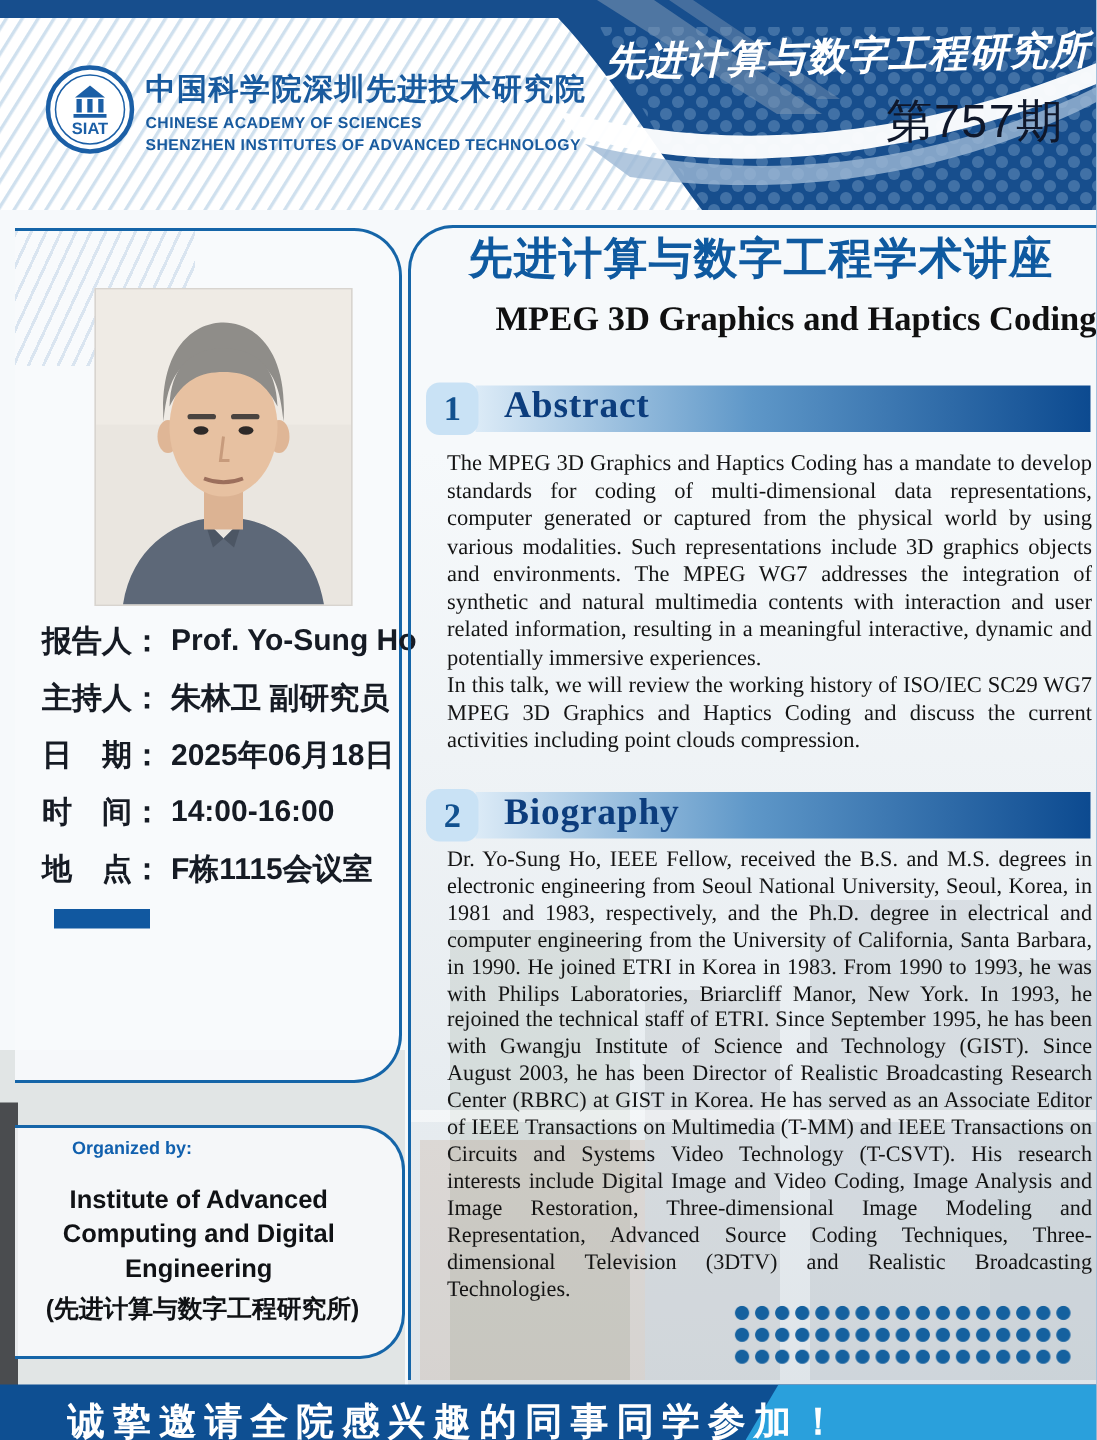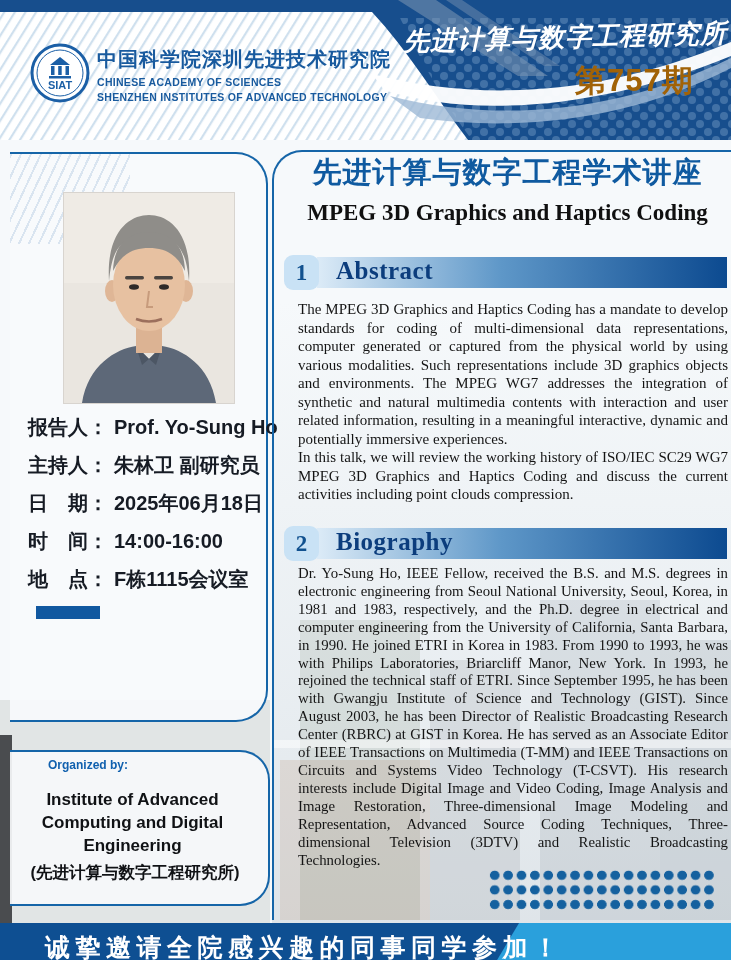--- a/index.html
+++ b/index.html
@@ -23,22 +23,22 @@
 
   
   .header{position:absolute;left:0;top:0;width:731px;height:140px;}
   .logo{position:absolute;left:30px;top:43px;width:60px;height:60px;}
   .org-block{position:absolute;left:97px;top:46px;color:#185a9e;}
   .org-cn{font-size:20px;font-weight:700;letter-spacing:1px;}
   .org-en{font-size:10.5px;font-weight:700;margin-top:3px;letter-spacing:.3px;}
   .calligraphy{position:absolute;left:400px;top:20px;width:330px;text-align:center;color:#fff;
       font-family:"DejaVu Serif","Liberation Serif",serif;font-style:italic;font-weight:700;
       font-size:26px;transform:rotate(-1.5deg);letter-spacing:1px;}
-  .issue{position:absolute;left:575px;top:60px;width:150px;color:#a16207;
-      font-size:31px;font-weight:700;letter-spacing:1px;}
+  .issue{position:absolute;left:575px;top:60px;width:150px;text-align:center;color:#0f172a;
+      font-size:31px;font-weight:400;letter-spacing:1px;}
 
   
   .panel1{position:absolute;left:10px;top:152px;width:256px;height:566px;
       background:rgba(248,250,252,.93);border:2.5px solid #1565a8;border-left:none;
       border-top-right-radius:32px;border-bottom-right-radius:32px;}
   .panel-stripes{position:absolute;left:10px;top:154px;width:120px;height:90px;opacity:.55;
       background:repeating-linear-gradient(115deg,rgba(27,95,166,.25) 0 2px,transparent 2px 9px);}
   .photo{position:absolute;left:63px;top:192px;width:170px;height:210px;border:1px solid #d8d4cf;background:#eae6e0;}
   .info-list{position:absolute;left:28px;top:408px;width:235px;color:#161b24;}
   .info-row{height:38px;display:flex;align-items:center;font-size:20px;font-weight:700;white-space:nowrap;}
@@ -52,21 +52,21 @@
   .org-en-name{position:absolute;left:25px;top:788px;width:215px;text-align:center;
       font-size:17px;font-weight:700;line-height:23px;color:#101215;}
   .org-cn-name{position:absolute;left:10px;top:862px;width:250px;text-align:center;
       font-size:16.5px;font-weight:700;color:#101215;white-space:nowrap;}
 
   
   .panel-right{position:absolute;left:272px;top:150px;width:459px;height:768px;
       border-left:2.5px solid #1565a8;border-top:2.5px solid #1565a8;border-top-left-radius:30px;pointer-events:none;}
   .series-title{position:absolute;left:284px;top:153px;width:447px;text-align:center;
       font-size:29px;font-weight:700;color:#0f5aa0;letter-spacing:1px;white-space:nowrap;}
-  .talk-title{position:absolute;left:284px;top:200px;width:447px;text-align:center;
+  .talk-title{position:absolute;left:284px;top:200px;width:447px;text-align:right;
       font-family:"Liberation Serif","DejaVu Serif",serif;font-size:23px;font-weight:700;color:#101010;white-space:nowrap;}
   .sec{position:absolute;left:284px;width:447px;height:36px;}
   .sec-1{top:255px;} .sec-2{top:526px;}
   .sec .bar{position:absolute;left:33px;top:2px;width:410px;height:31px;
       background:linear-gradient(90deg,#dcebf7 0%,#5e97c8 45%,#0c4a90 100%);}
   .sec .chip{position:absolute;left:0;top:0;width:35px;height:35px;background:#c9e2f5;border-radius:9px;
       display:flex;align-items:center;justify-content:center;}
   .sec .num{font-family:"Liberation Serif",serif;font-weight:700;font-size:23px;color:#11518f;}
   .sec .stitle{position:absolute;left:52px;top:2px;font-family:"Liberation Serif",serif;
       font-weight:700;font-size:25px;color:#0c3d7d;letter-spacing:.5px;}

